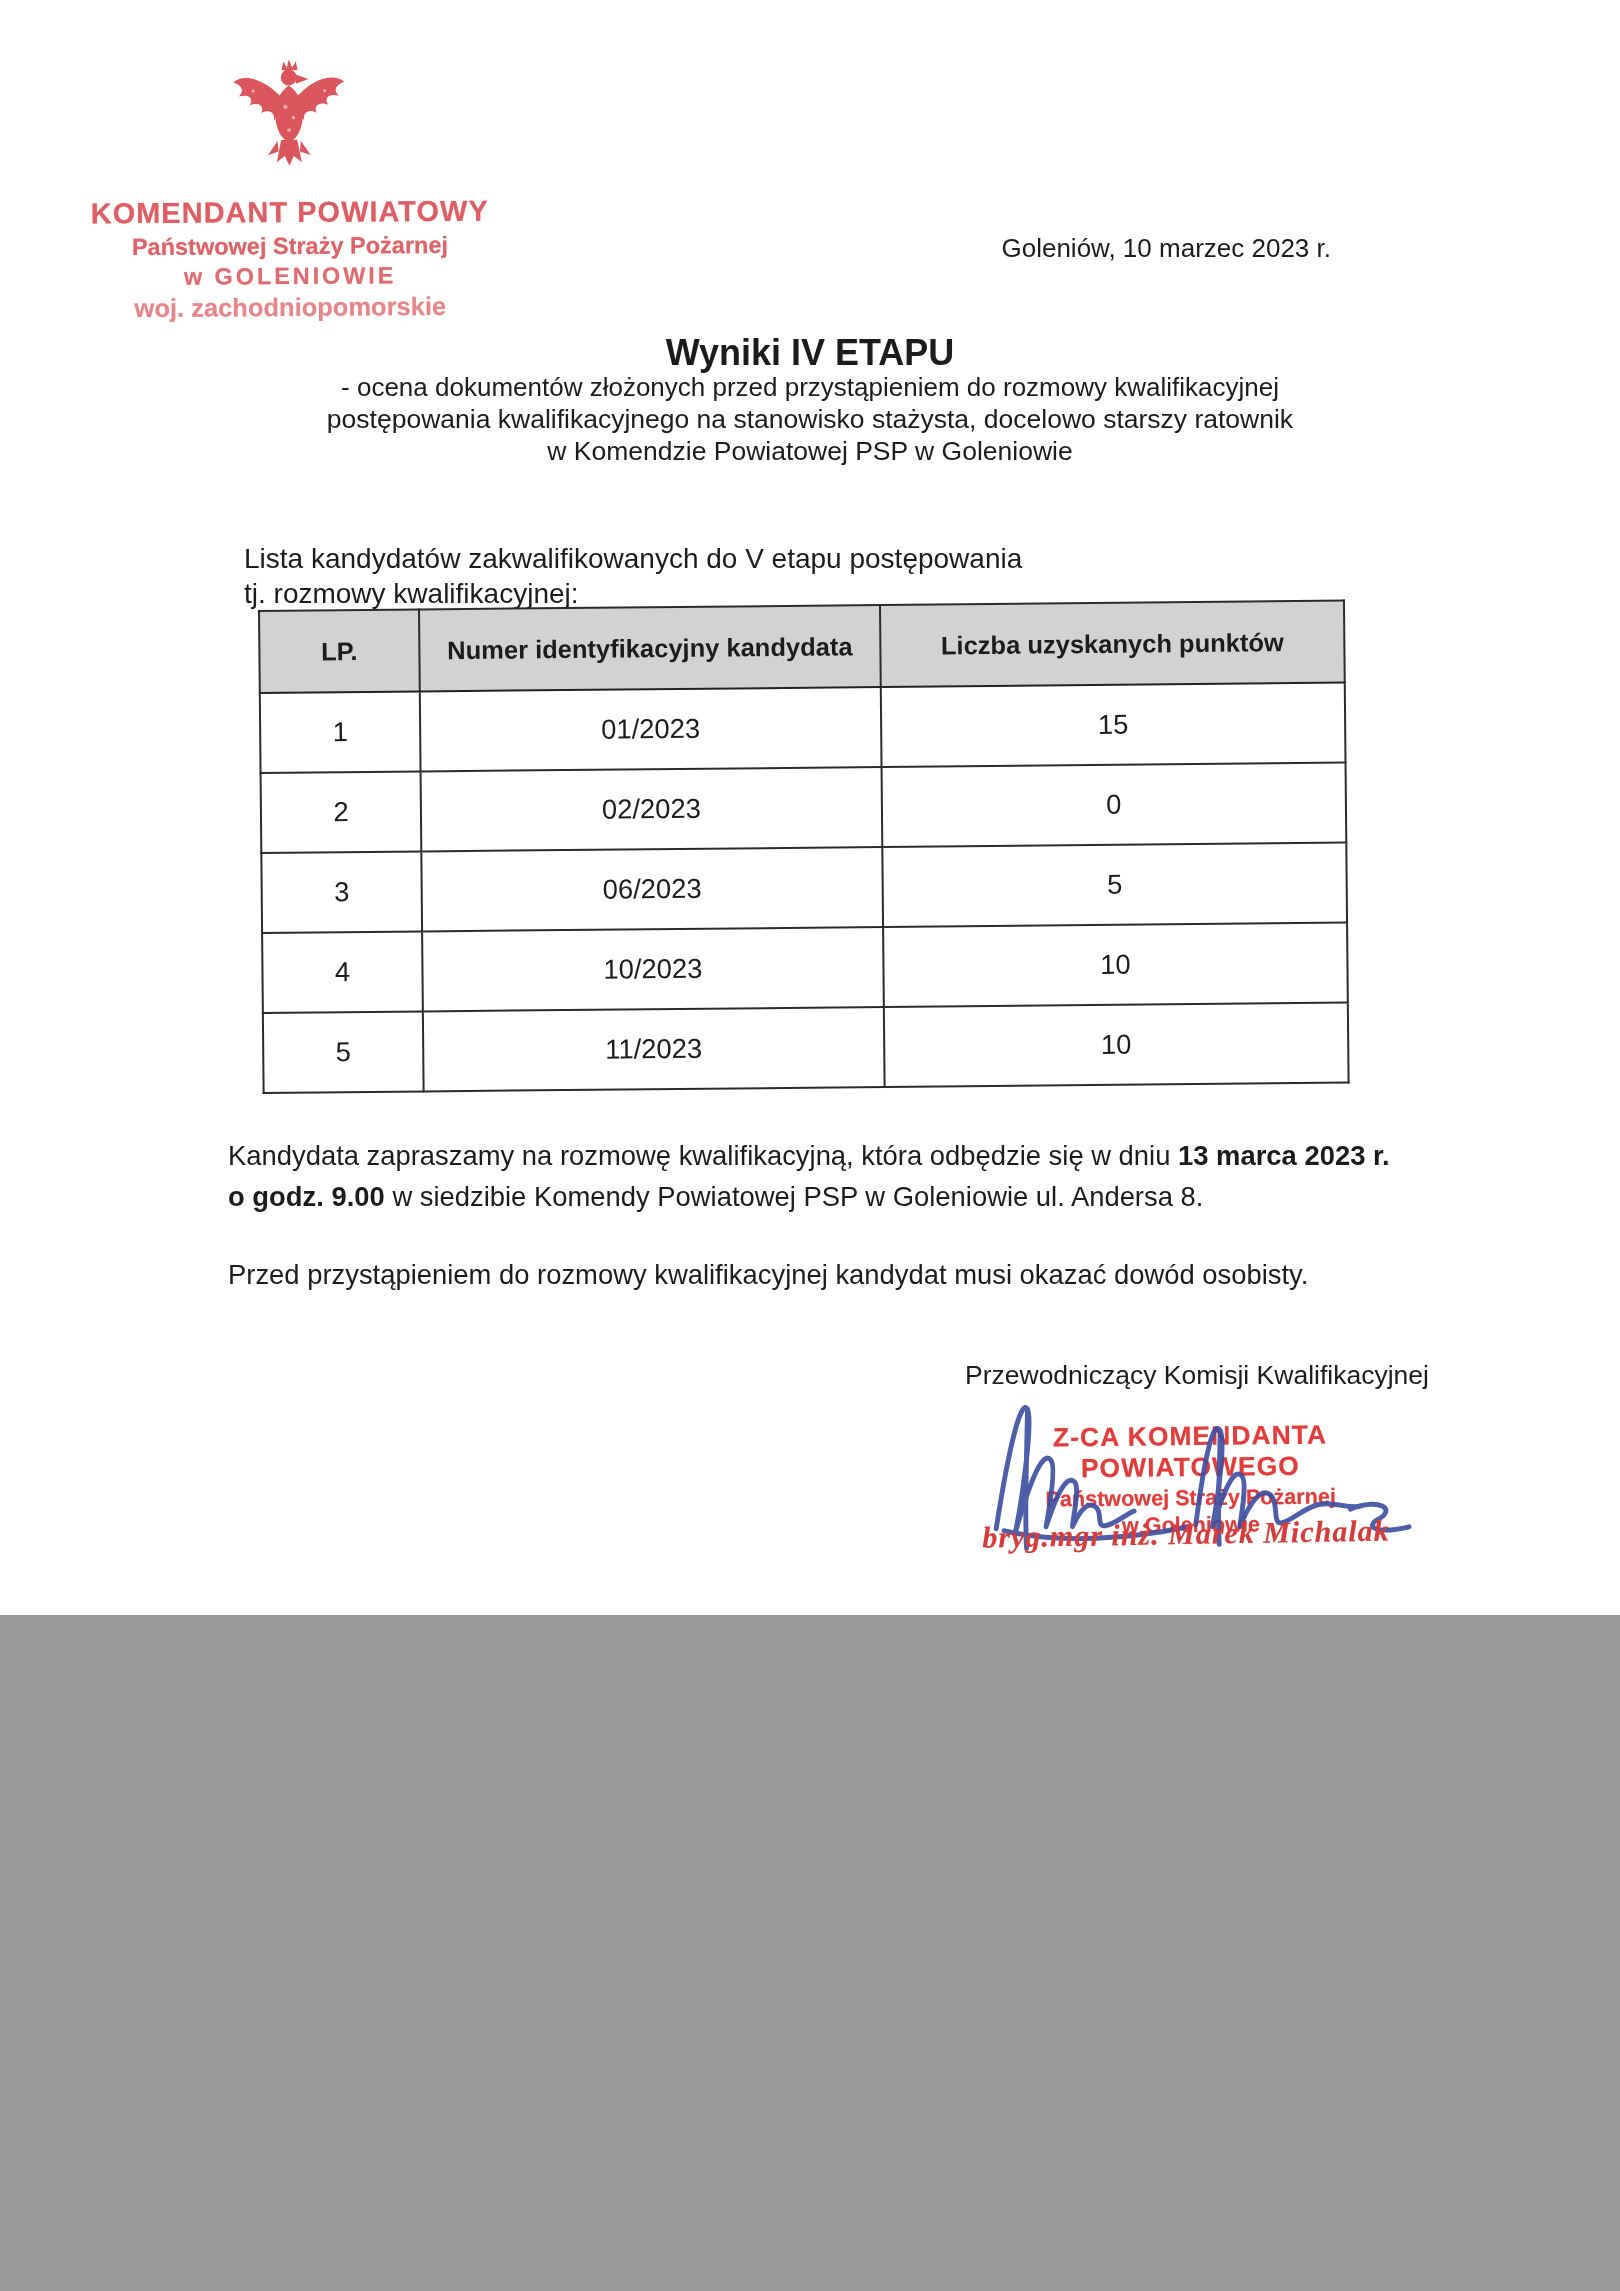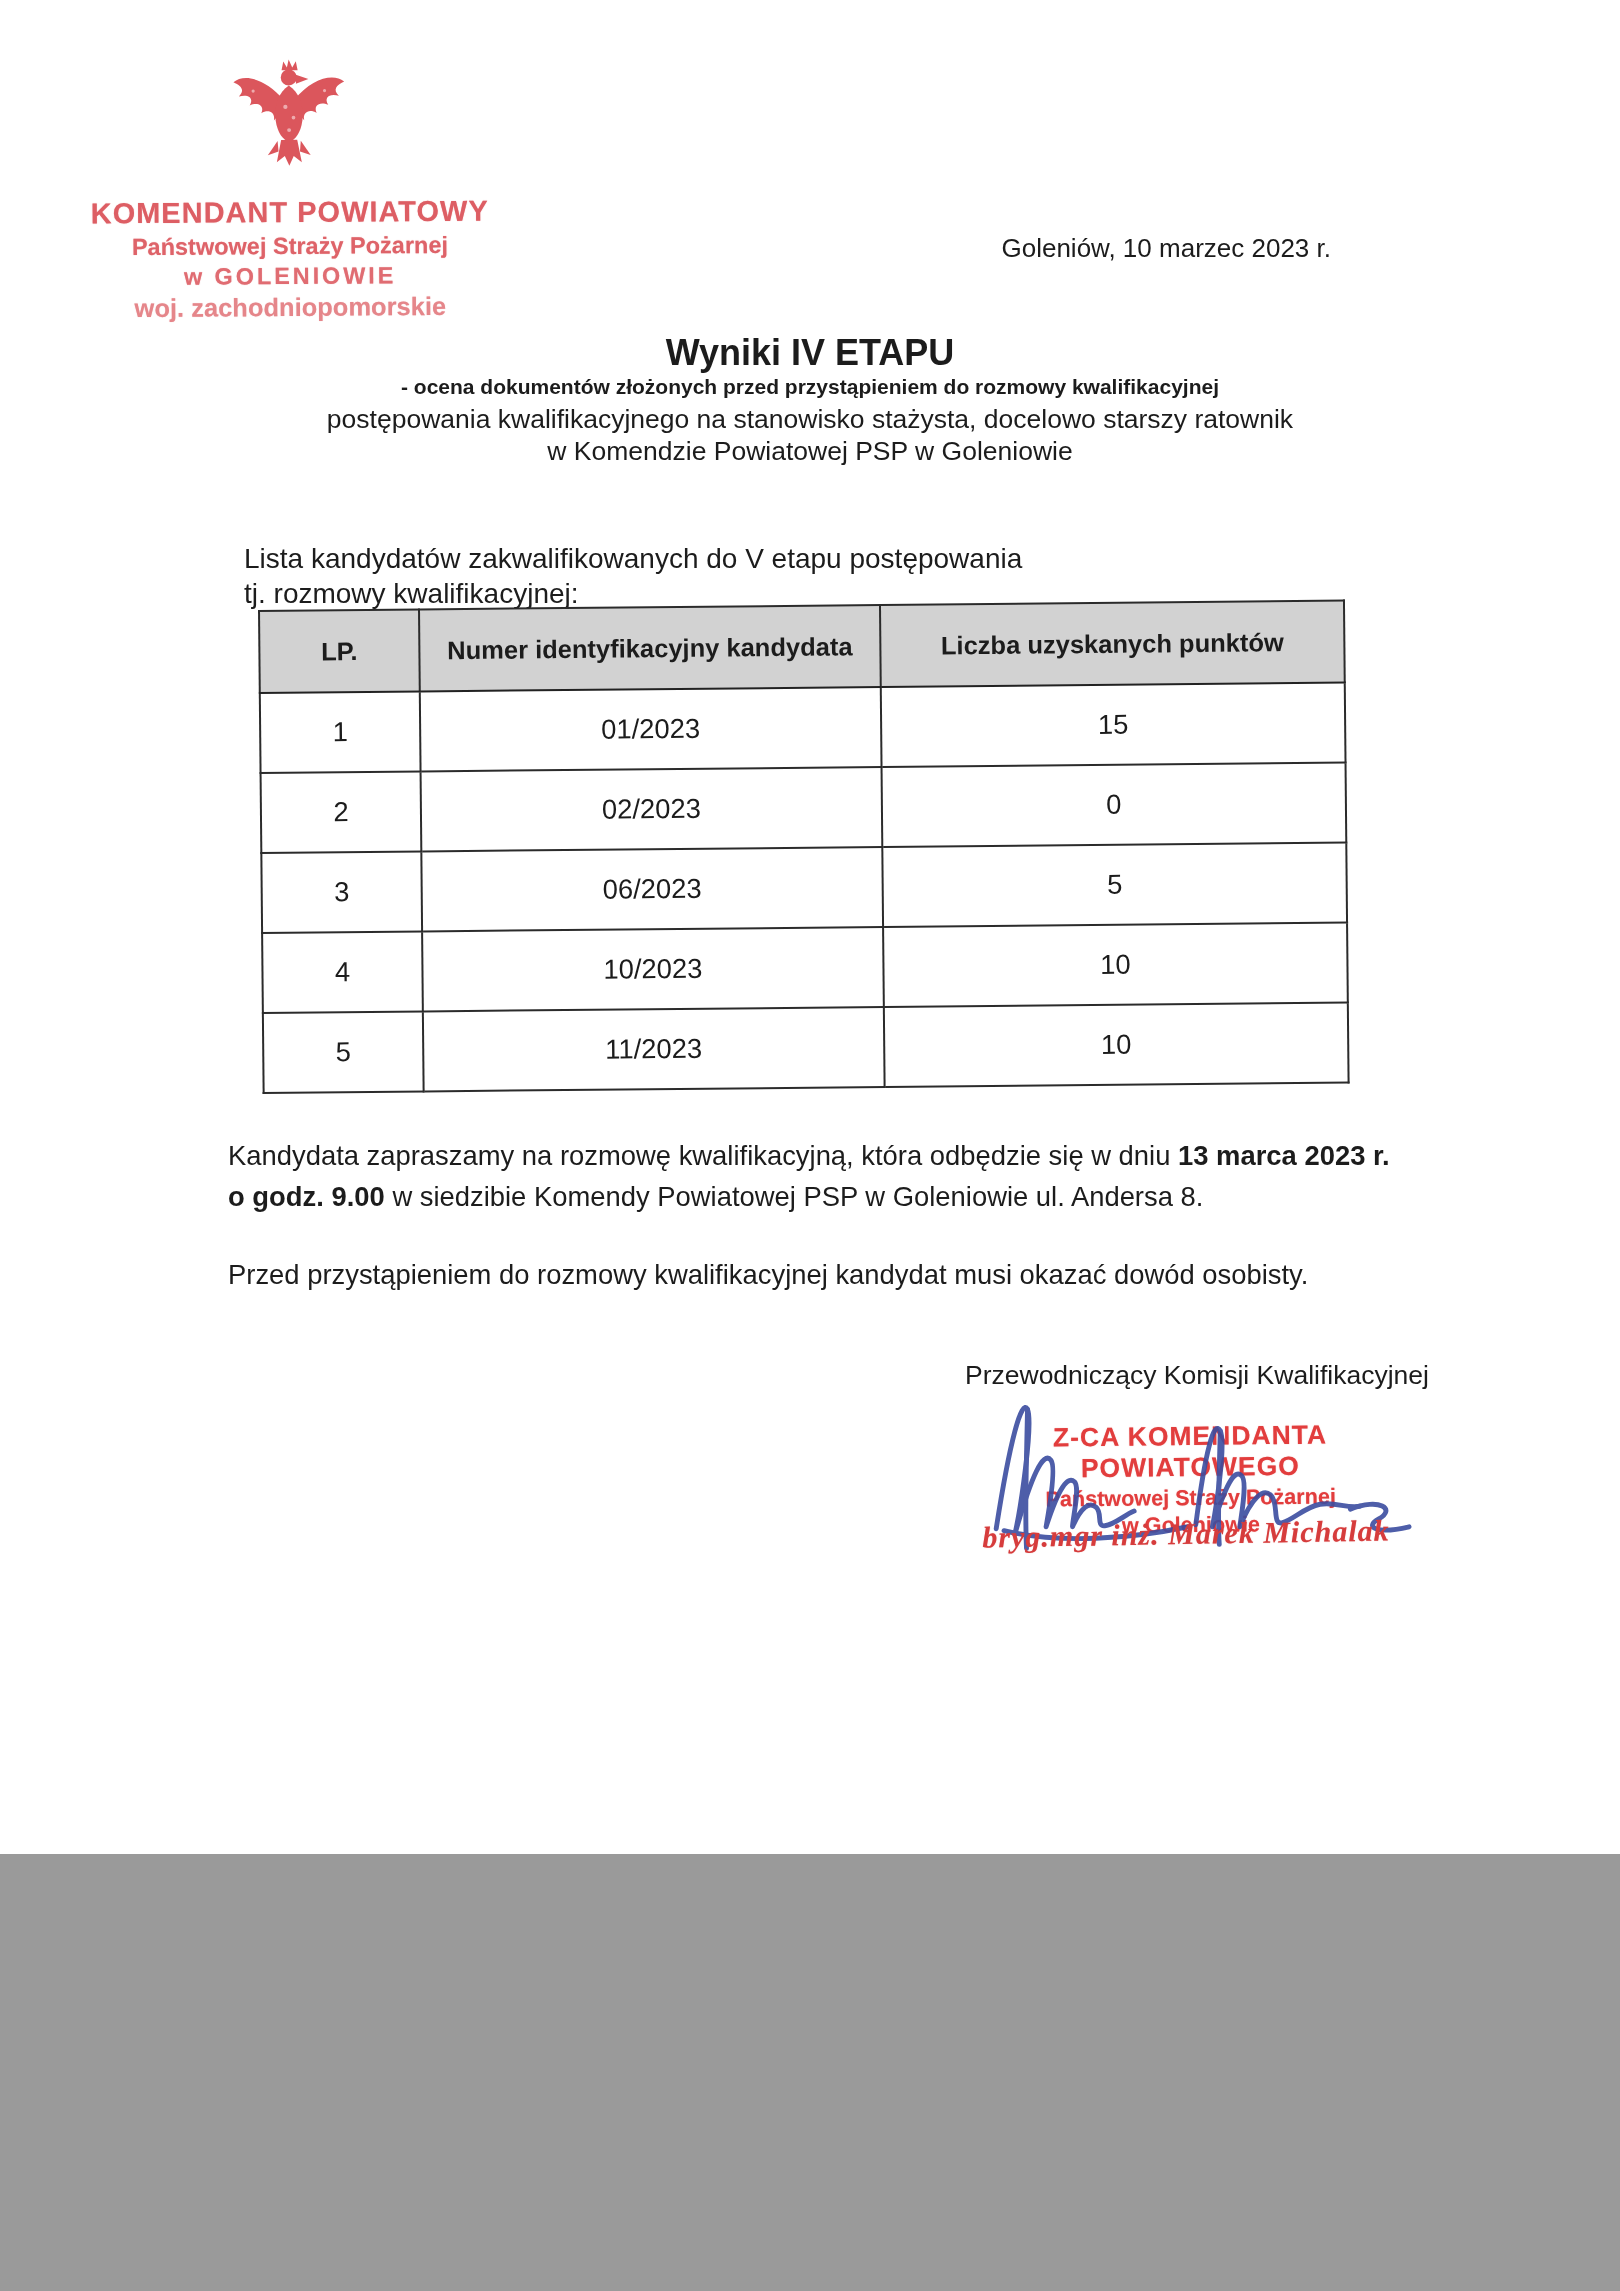--- a/index.html
+++ b/index.html
@@ -1,18 +1,18 @@
 <!DOCTYPE html>
 <html><head>
 <meta charset="utf-8">
 <style>
   html,body{margin:0;padding:0;background:#9a9a9a;}
   .page{
     position:relative;
-    width:1620px;height:1854px;
+    width:1620px;height:1615px;
     background:#ffffff;
     overflow:hidden;
     font-family:"Liberation Sans", sans-serif;
     color:#1c1c1c;
   }
   
   .stamp-top{
     position:absolute;left:69px;top:49px;width:441px;
     text-align:center;
     color:#d9484f;
@@ -28,21 +28,21 @@
   .date-line{
     position:absolute;top:233px;right:289px;
     font-size:26px;
   }
   
   .title-block{
     position:absolute;left:0;top:337px;width:1620px;
     text-align:center;line-height:32px;font-size:26.5px;
   }
   .title-block .t1{font-weight:700;font-size:36px;margin-bottom:2px;}
-  .title-block .t2{font-weight:700;font-size:21px;}
+  .title-block .t2{font-weight:400;font-size:26px;}
   
   .intro{
     position:absolute;left:228px;top:541px;
     font-size:28px;line-height:35px;margin-left:16px;
   }
   
   .results-table{
     position:absolute;left:258px;top:610px;
     border-collapse:collapse;
     transform:rotate(-0.55deg);

